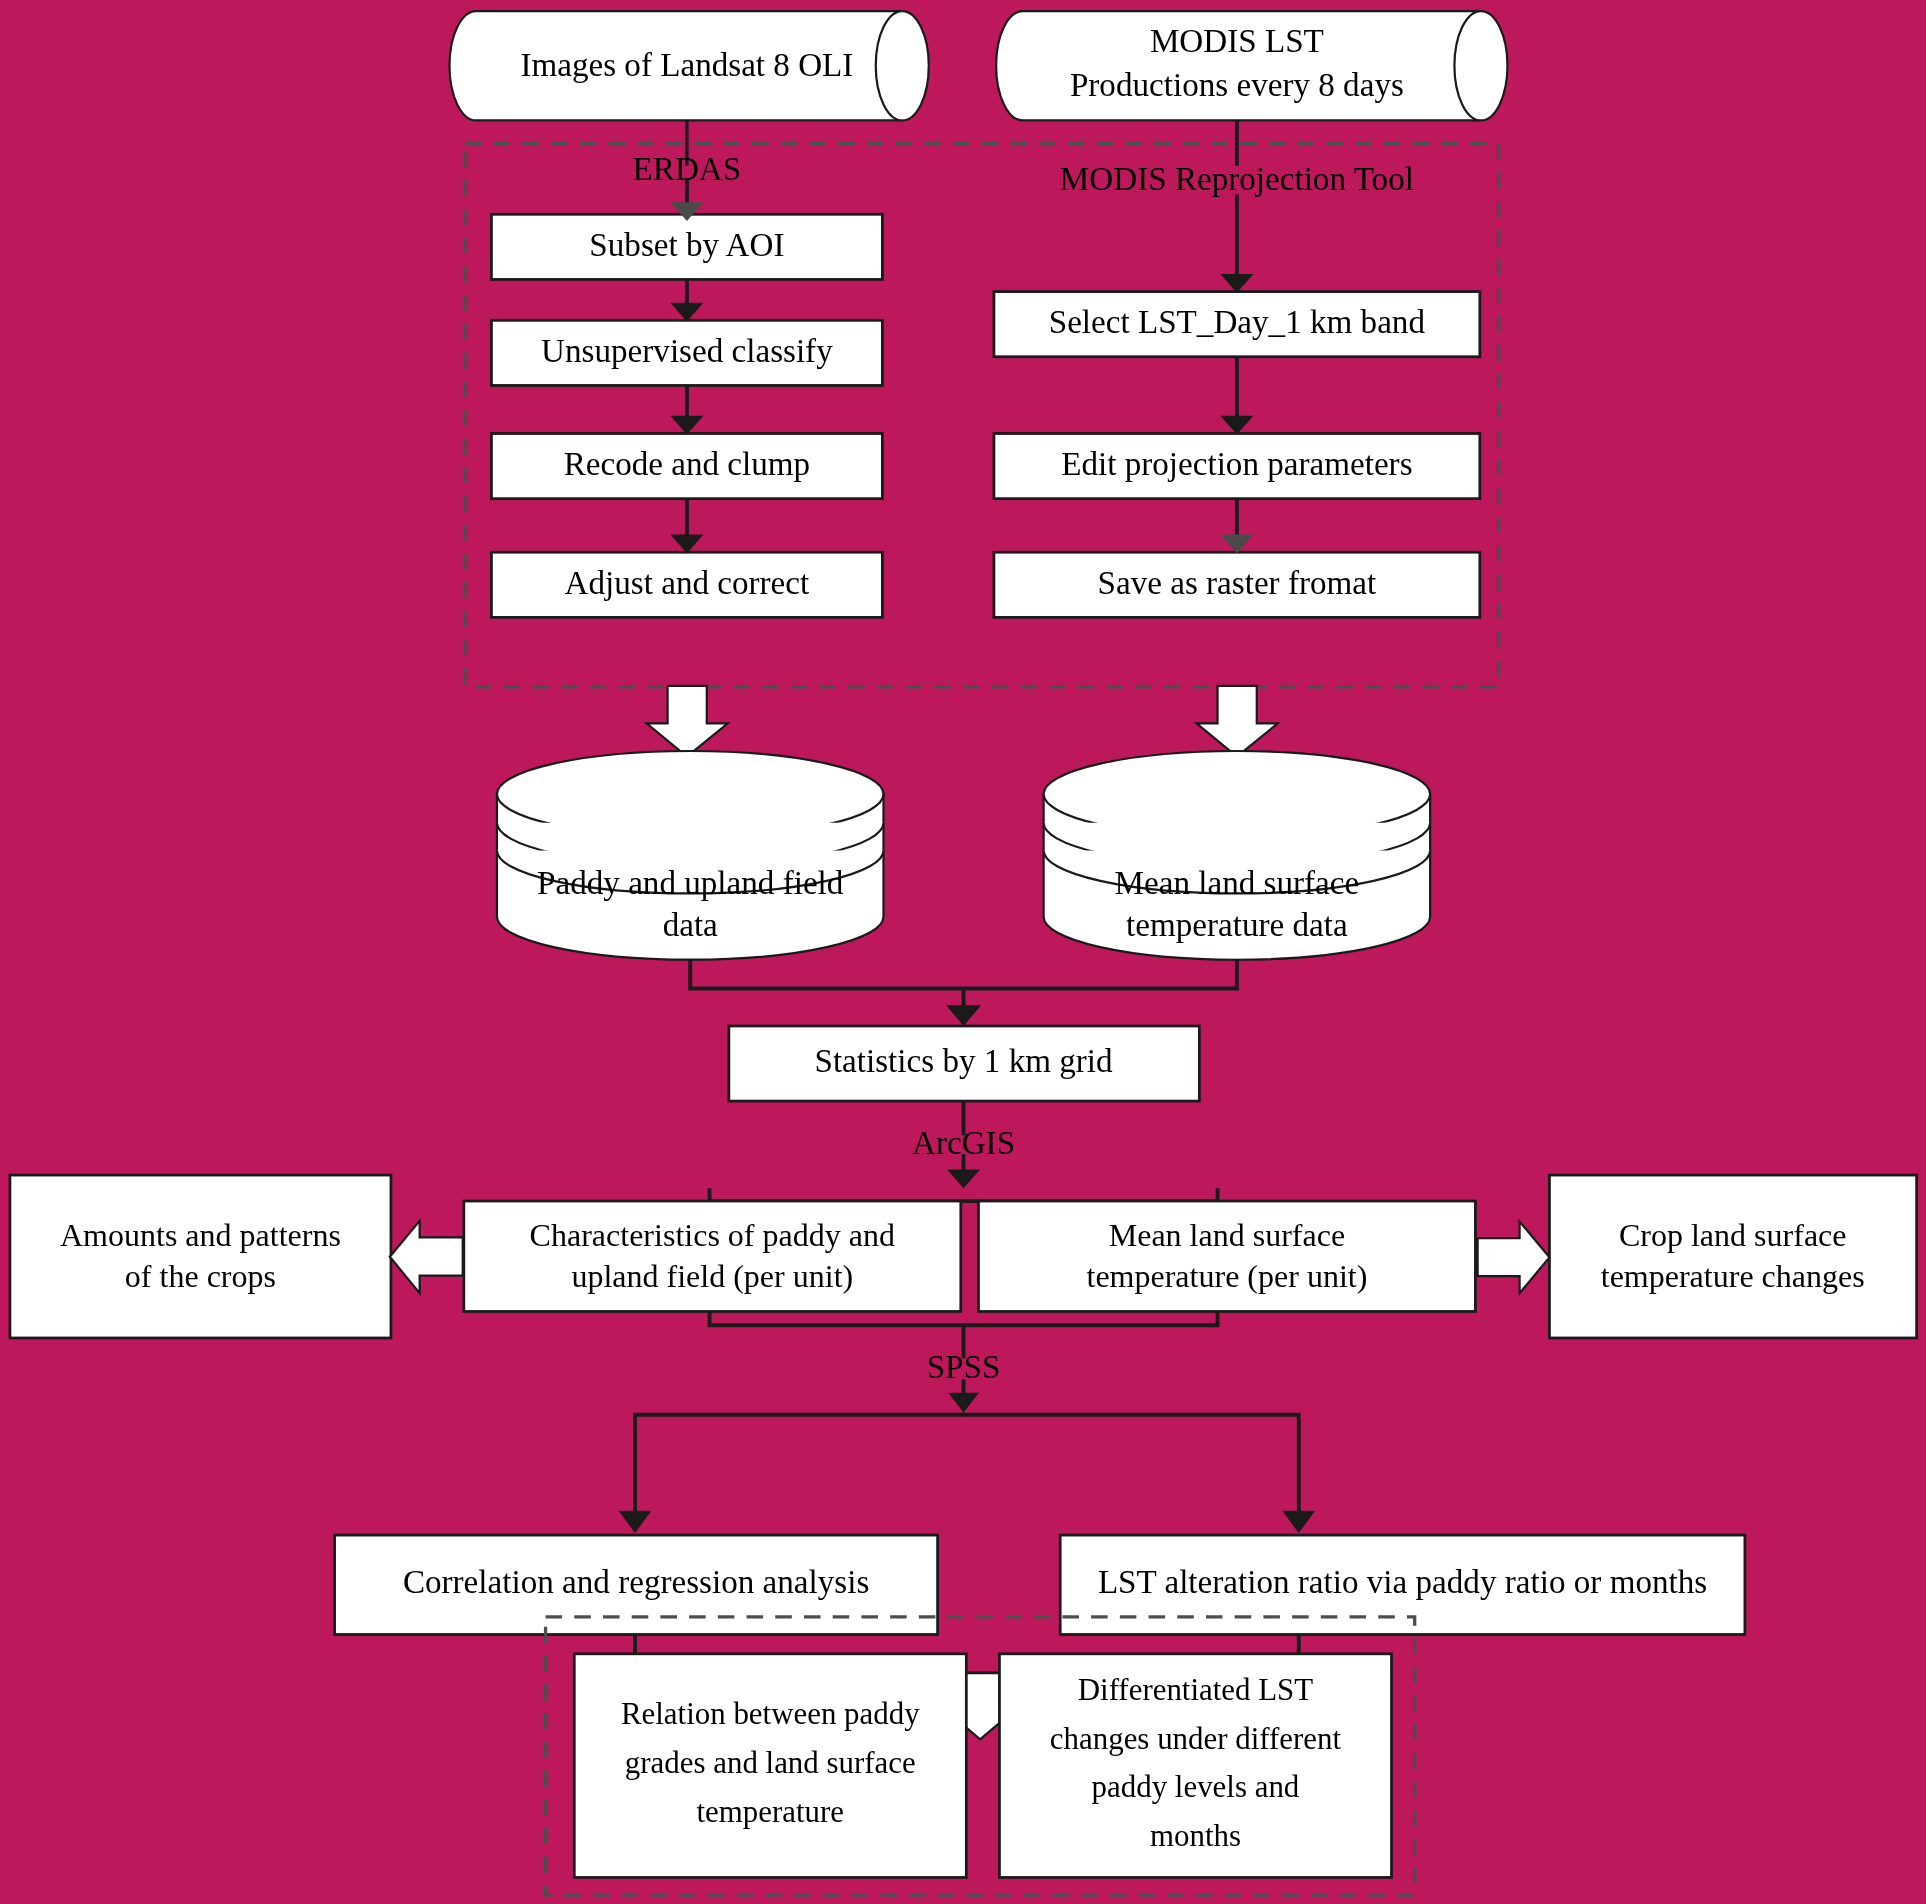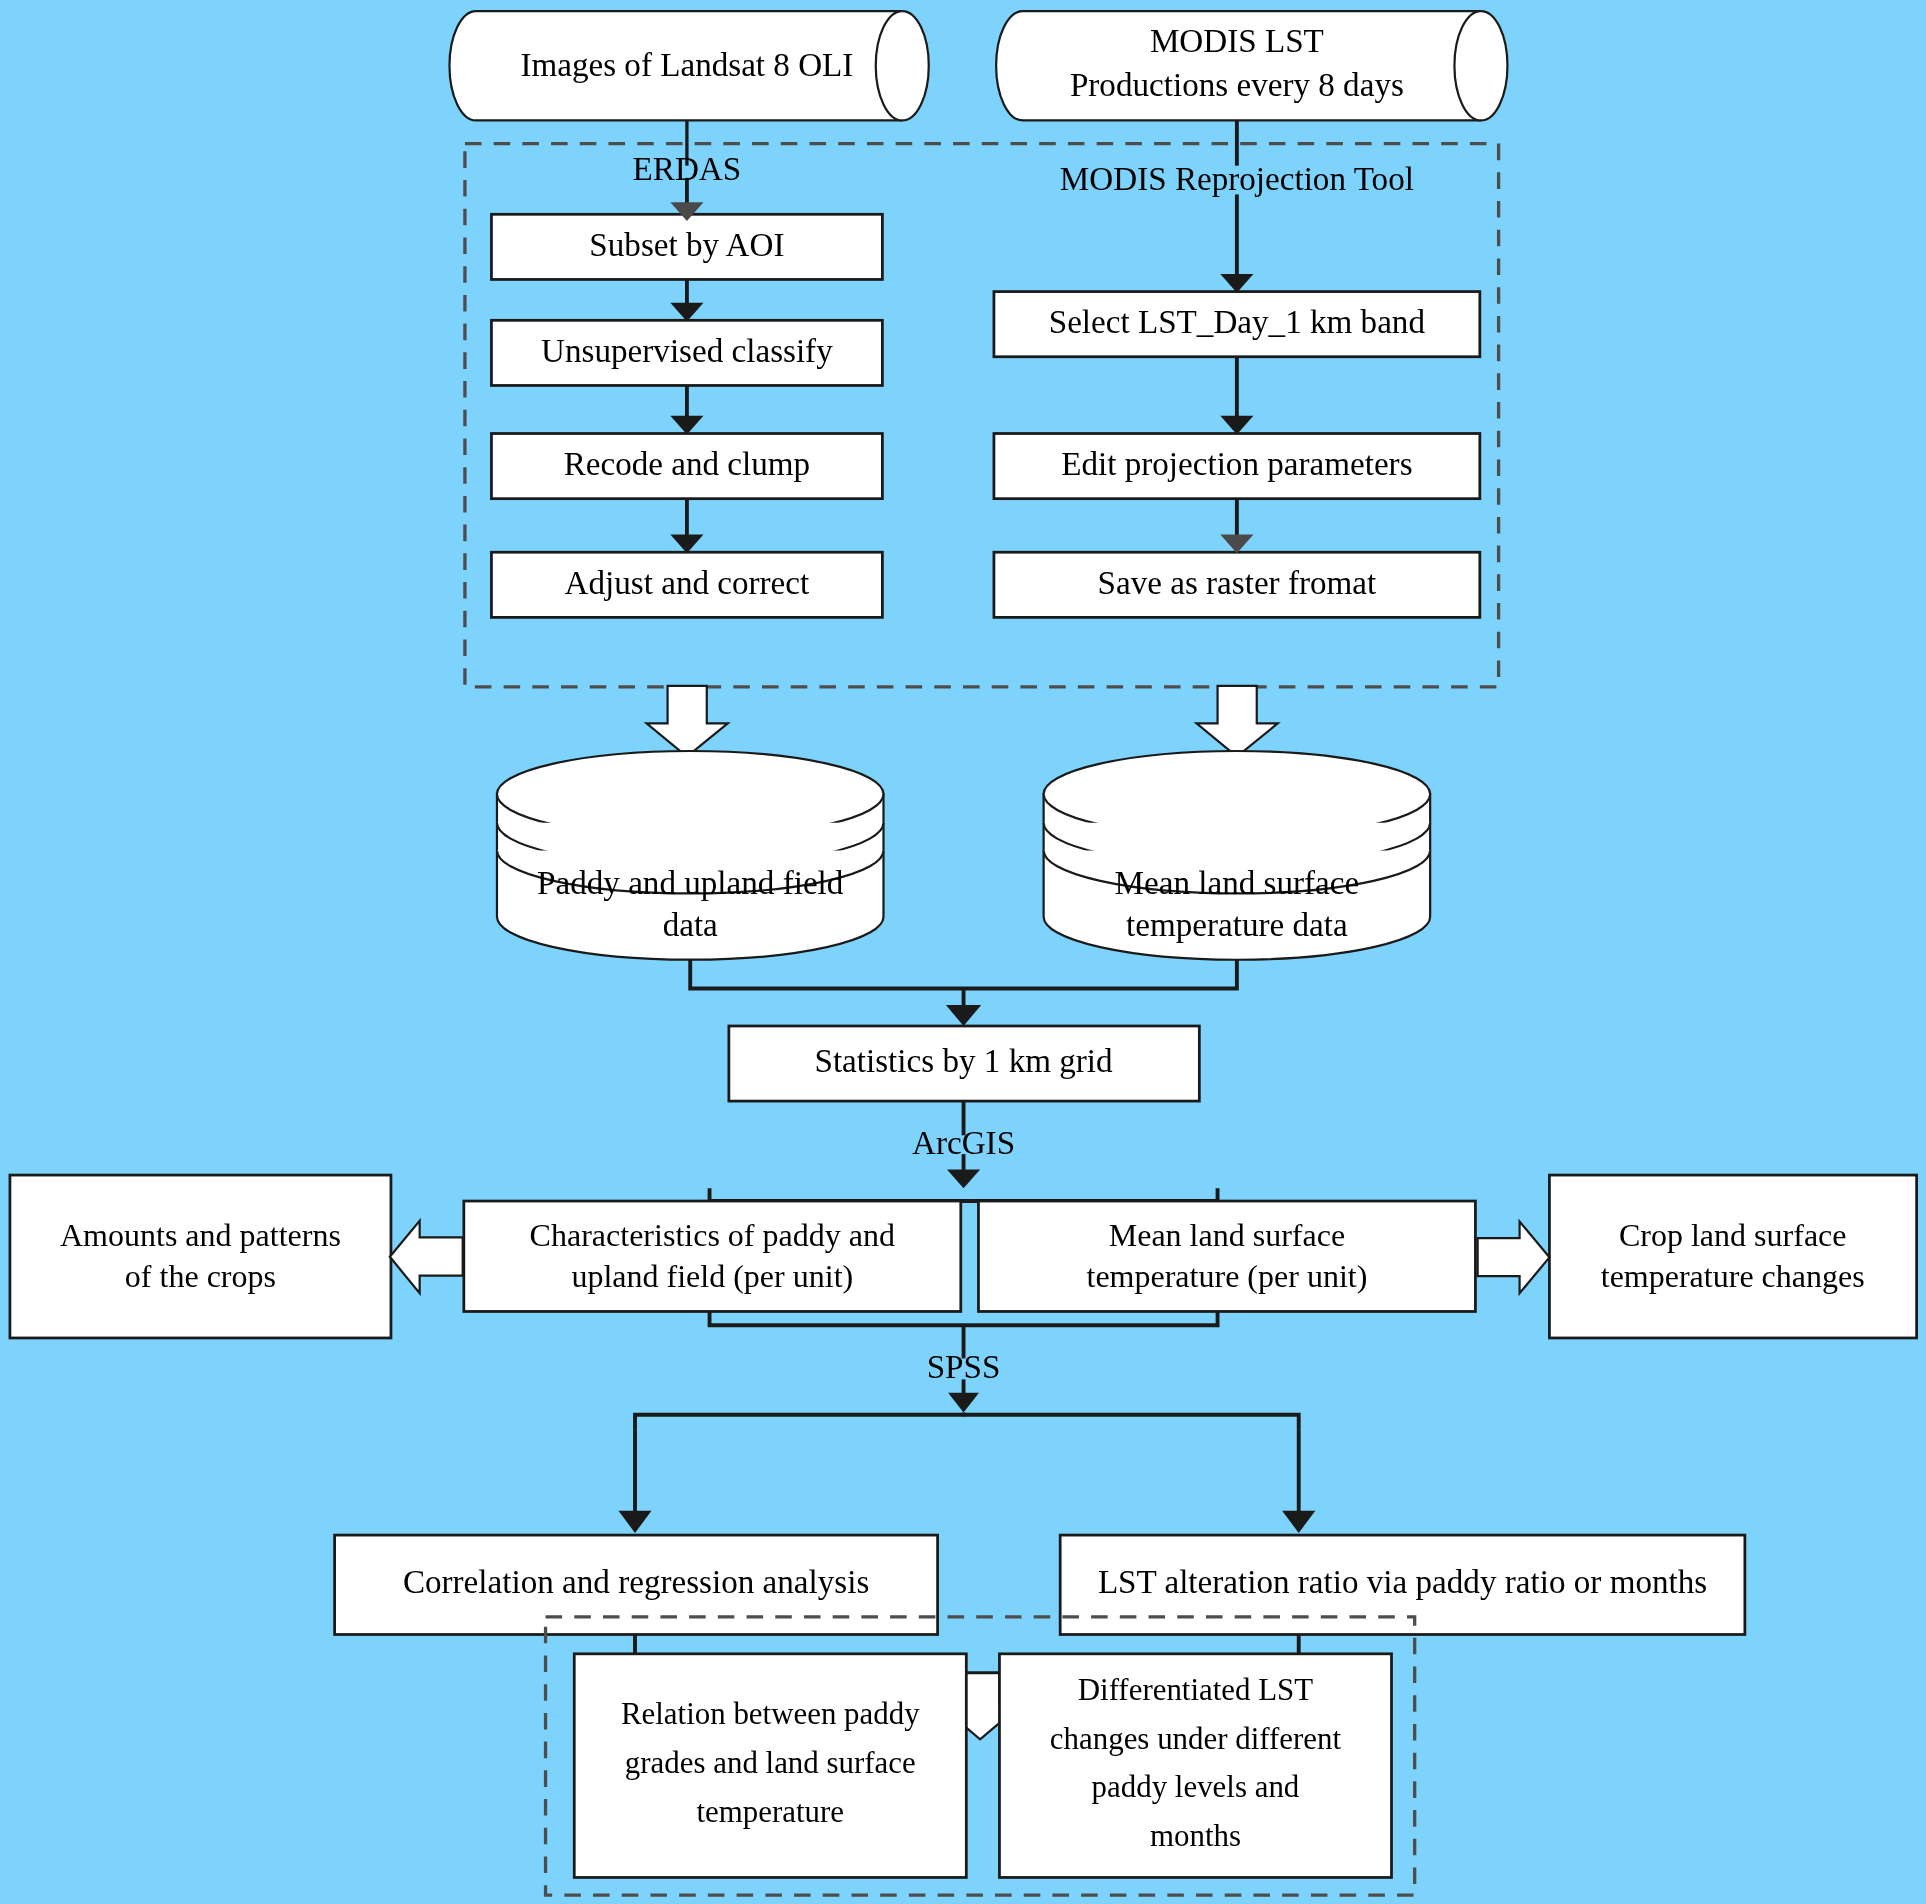--- a/index.html
+++ b/index.html
@@ -1,18 +1,18 @@
 <!DOCTYPE html>
 <html style="font-size:8.8px"><head>
 <meta charset="utf-8">
 <style>
   html,body{margin:0;padding:0;background:#ffffff;}
   body{width:1926px;height:1904px;overflow:hidden;
        font-family:"Liberation Serif","DejaVu Serif",serif;}
-  #stage{position:relative;width:1926px;height:1904px;background:#7dd3fc;}
+  #stage{position:relative;width:1926px;height:1904px;background:#be185d;}
   svg{position:absolute;top:0;left:0;width:1926px;height:1904px;}
   .shape{fill:#ffffff;stroke:#1a1a1a;}
   .box{stroke-width:5;}
   .thin{stroke-width:4;}
   .dashed{fill:none;stroke:#4d4d4d;stroke-width:6;stroke-dasharray:30 22;}
   .conn{stroke:#1a1a1a;stroke-width:7;fill:none;}
   .conn-thin{stroke:#1a1a1a;stroke-width:6;fill:none;}
   .solidhead{fill:#1a1a1a;stroke:none;}
   .greyhead{fill:#4a4a4a;stroke:none;}
   .block-arrow{fill:#ffffff;stroke:#1a1a1a;stroke-width:4;}

